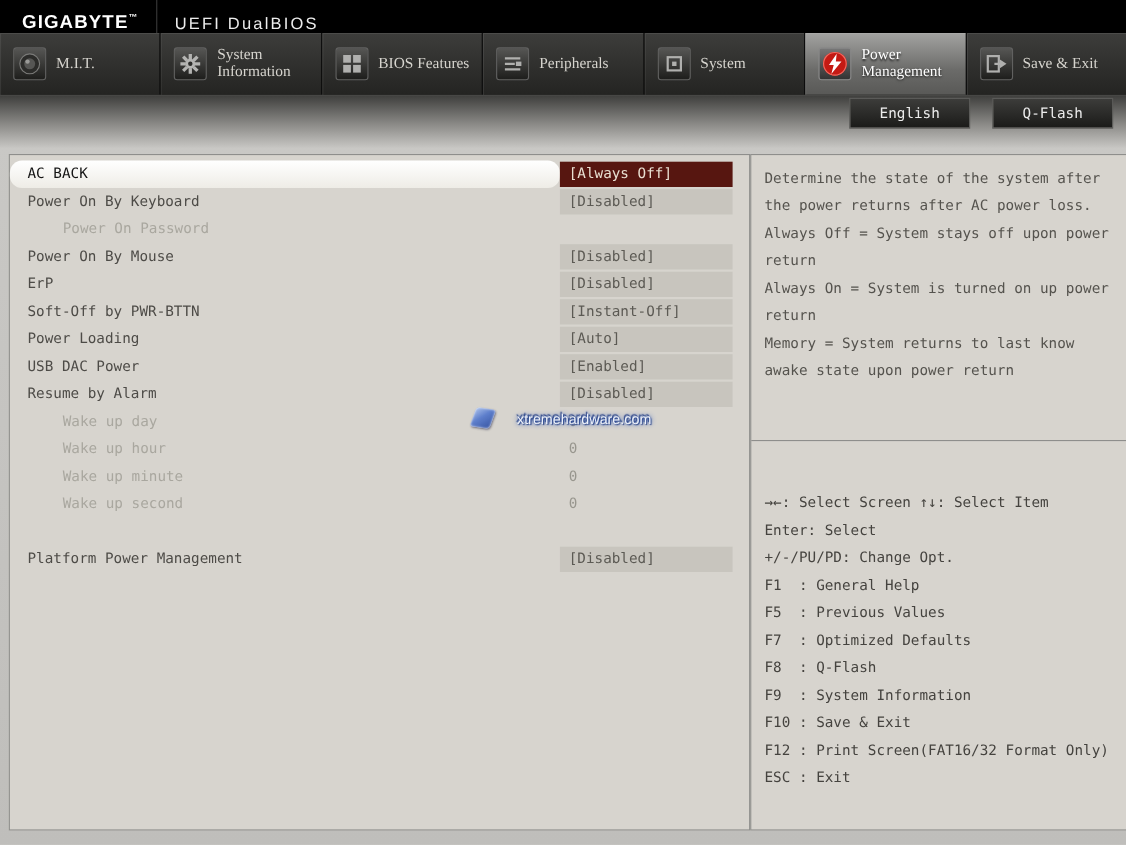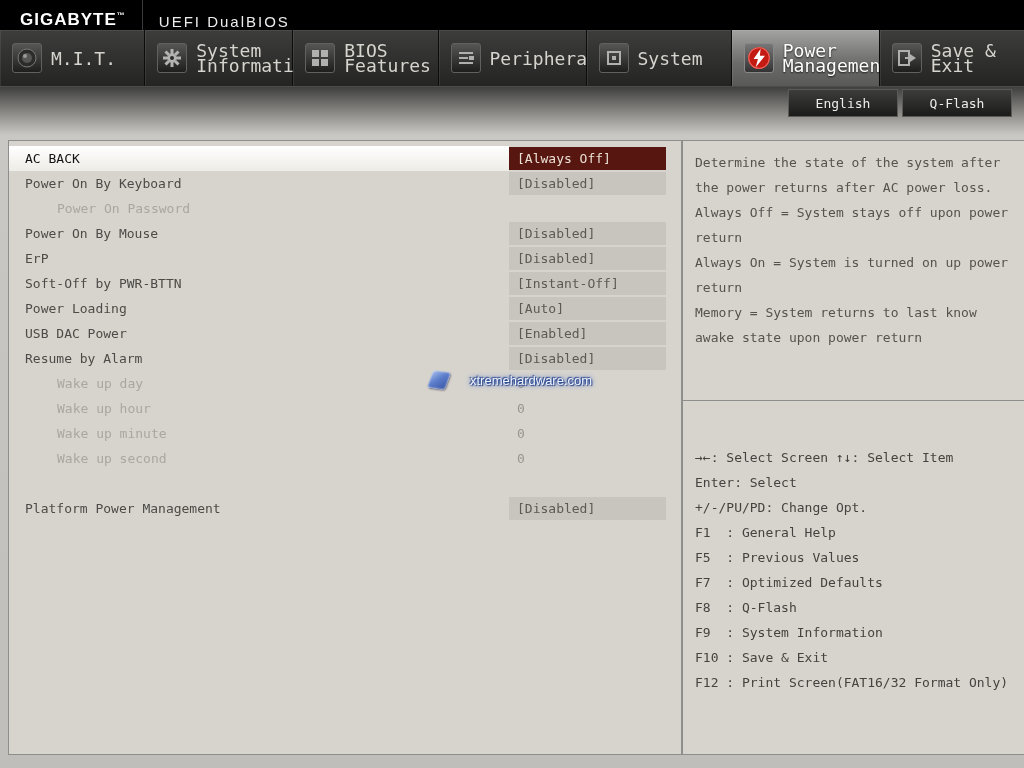--- a/index.html
+++ b/index.html
@@ -21,43 +21,43 @@
   
   .tabbar { position:absolute; top:30px; left:0; width:1024px; height:57px; display:flex; background:#161614; border-bottom:1px solid #4c4c4a; }
   .tab { flex:1 1 0; display:flex; align-items:center; gap:9px; padding-left:12px;
     background:linear-gradient(#3d3d3b,#242422); border-right:1px solid #0c0c0c;
     box-shadow:inset 1px 1px 0 rgba(255,255,255,0.08); cursor:pointer; }
   .tab:last-child { border-right:none; }
   .tab.active { background:linear-gradient(#a3a3a1 0%, #6b6b69 60%, #595957 100%); }
   .ticon { width:30px; height:30px; flex:none; display:flex; align-items:center; justify-content:center;
     background:linear-gradient(#565654,#1e1e1c); border:1px solid #616160; border-radius:3px; }
   .tab.active .ticon { background:linear-gradient(#777,#333); border-color:#888; }
-  .tlabel { color:#d6d4ce; font-size:18px; line-height:15px; max-width:96px; }
+  .tlabel { color:#d6d4ce; font-size:14px; line-height:15px; max-width:96px;font-family:Liberation Serif, serif; }
   .tab.active .tlabel { color:#fff; text-shadow:0 1px 2px rgba(0,0,0,0.8); }
 
   
-  .quickbar { position:absolute; top:89px; right:12px; display:flex; gap:4px; }
+  .quickbar { position:absolute; top:89px; right:12px; display:flex; gap:20px; }
   .qbtn { width:110px; height:28px; background:linear-gradient(#3c3c3a,#1b1b19); color:#ececec; font-size:13px;
     display:flex; align-items:center; justify-content:center; border:1px solid #5a5a58; cursor:pointer; }
 
   
   .left-panel { position:absolute; left:8px; top:140px; width:674px; height:615px;
     background:#d7d4ce; border:1px solid #8e8e8c; padding-top:5px; }
   .right-panel { position:absolute; left:682px; top:140px; width:352px; height:615px;
     background:#d7d4ce; border:1px solid #8e8e8c; }
 
   
   .row { height:25px; display:flex; align-items:center; font-size:13px; color:#4d4b47; cursor:default; }
   .rlabel { width:500px; padding-left:16px; height:25px; display:flex; align-items:center; }
   .row.indent .rlabel { padding-left:48px; }
   .rvalue { width:157px; height:23px; background:#c8c5be; display:flex; align-items:center; padding-left:8px; color:#5c5a54; }
   .rvalue.nobox { background:transparent; }
   .row.disabled { color:#a9a79f; }
   .row.disabled .rvalue { color:#98968e; }
-  .row.selected .rlabel { background:linear-gradient(#ffffff,#eeece6); color:#141414; }
+  .row.selected .rlabel { background:linear-gradient(#ffffff,#eeece6); color:#141414;border-radius:11px; }
   .row.selected .rvalue { background:#571610; color:#e9e0d2; }
   .row.spacer { height:25px; }
 
   
   .help { height:260px; padding:9px 12px; border-bottom:1px solid #8e8e8c; overflow:hidden; }
   .help p { font-size:13px; line-height:25px; color:#55534e; }
   .keys { padding:44px 10px 0 12px; }
   .keyline { font-size:13px; line-height:25px; color:#45433f; white-space:pre; }
 
   
@@ -242,20 +242,21 @@
         <div class="keyline">→←: Select Screen ↑↓: Select Item</div>
         <div class="keyline">Enter: Select</div>
         <div class="keyline">+/-/PU/PD: Change Opt.</div>
         <div class="keyline">F1  : General Help</div>
         <div class="keyline">F5  : Previous Values</div>
         <div class="keyline">F7  : Optimized Defaults</div>
         <div class="keyline">F8  : Q-Flash</div>
         <div class="keyline">F9  : System Information</div>
         <div class="keyline">F10 : Save &amp; Exit</div>
         <div class="keyline">F12 : Print Screen(FAT16/32 Format Only)</div>
+        <div class="keyline">ESC : Exit</div>
       </div>
   </div>
 
   <div class="watermark">
     <span class="wm-logo"></span>
     <span class="wm-text">xtremehardware.com</span>
   </div>
 
 </div>
 

